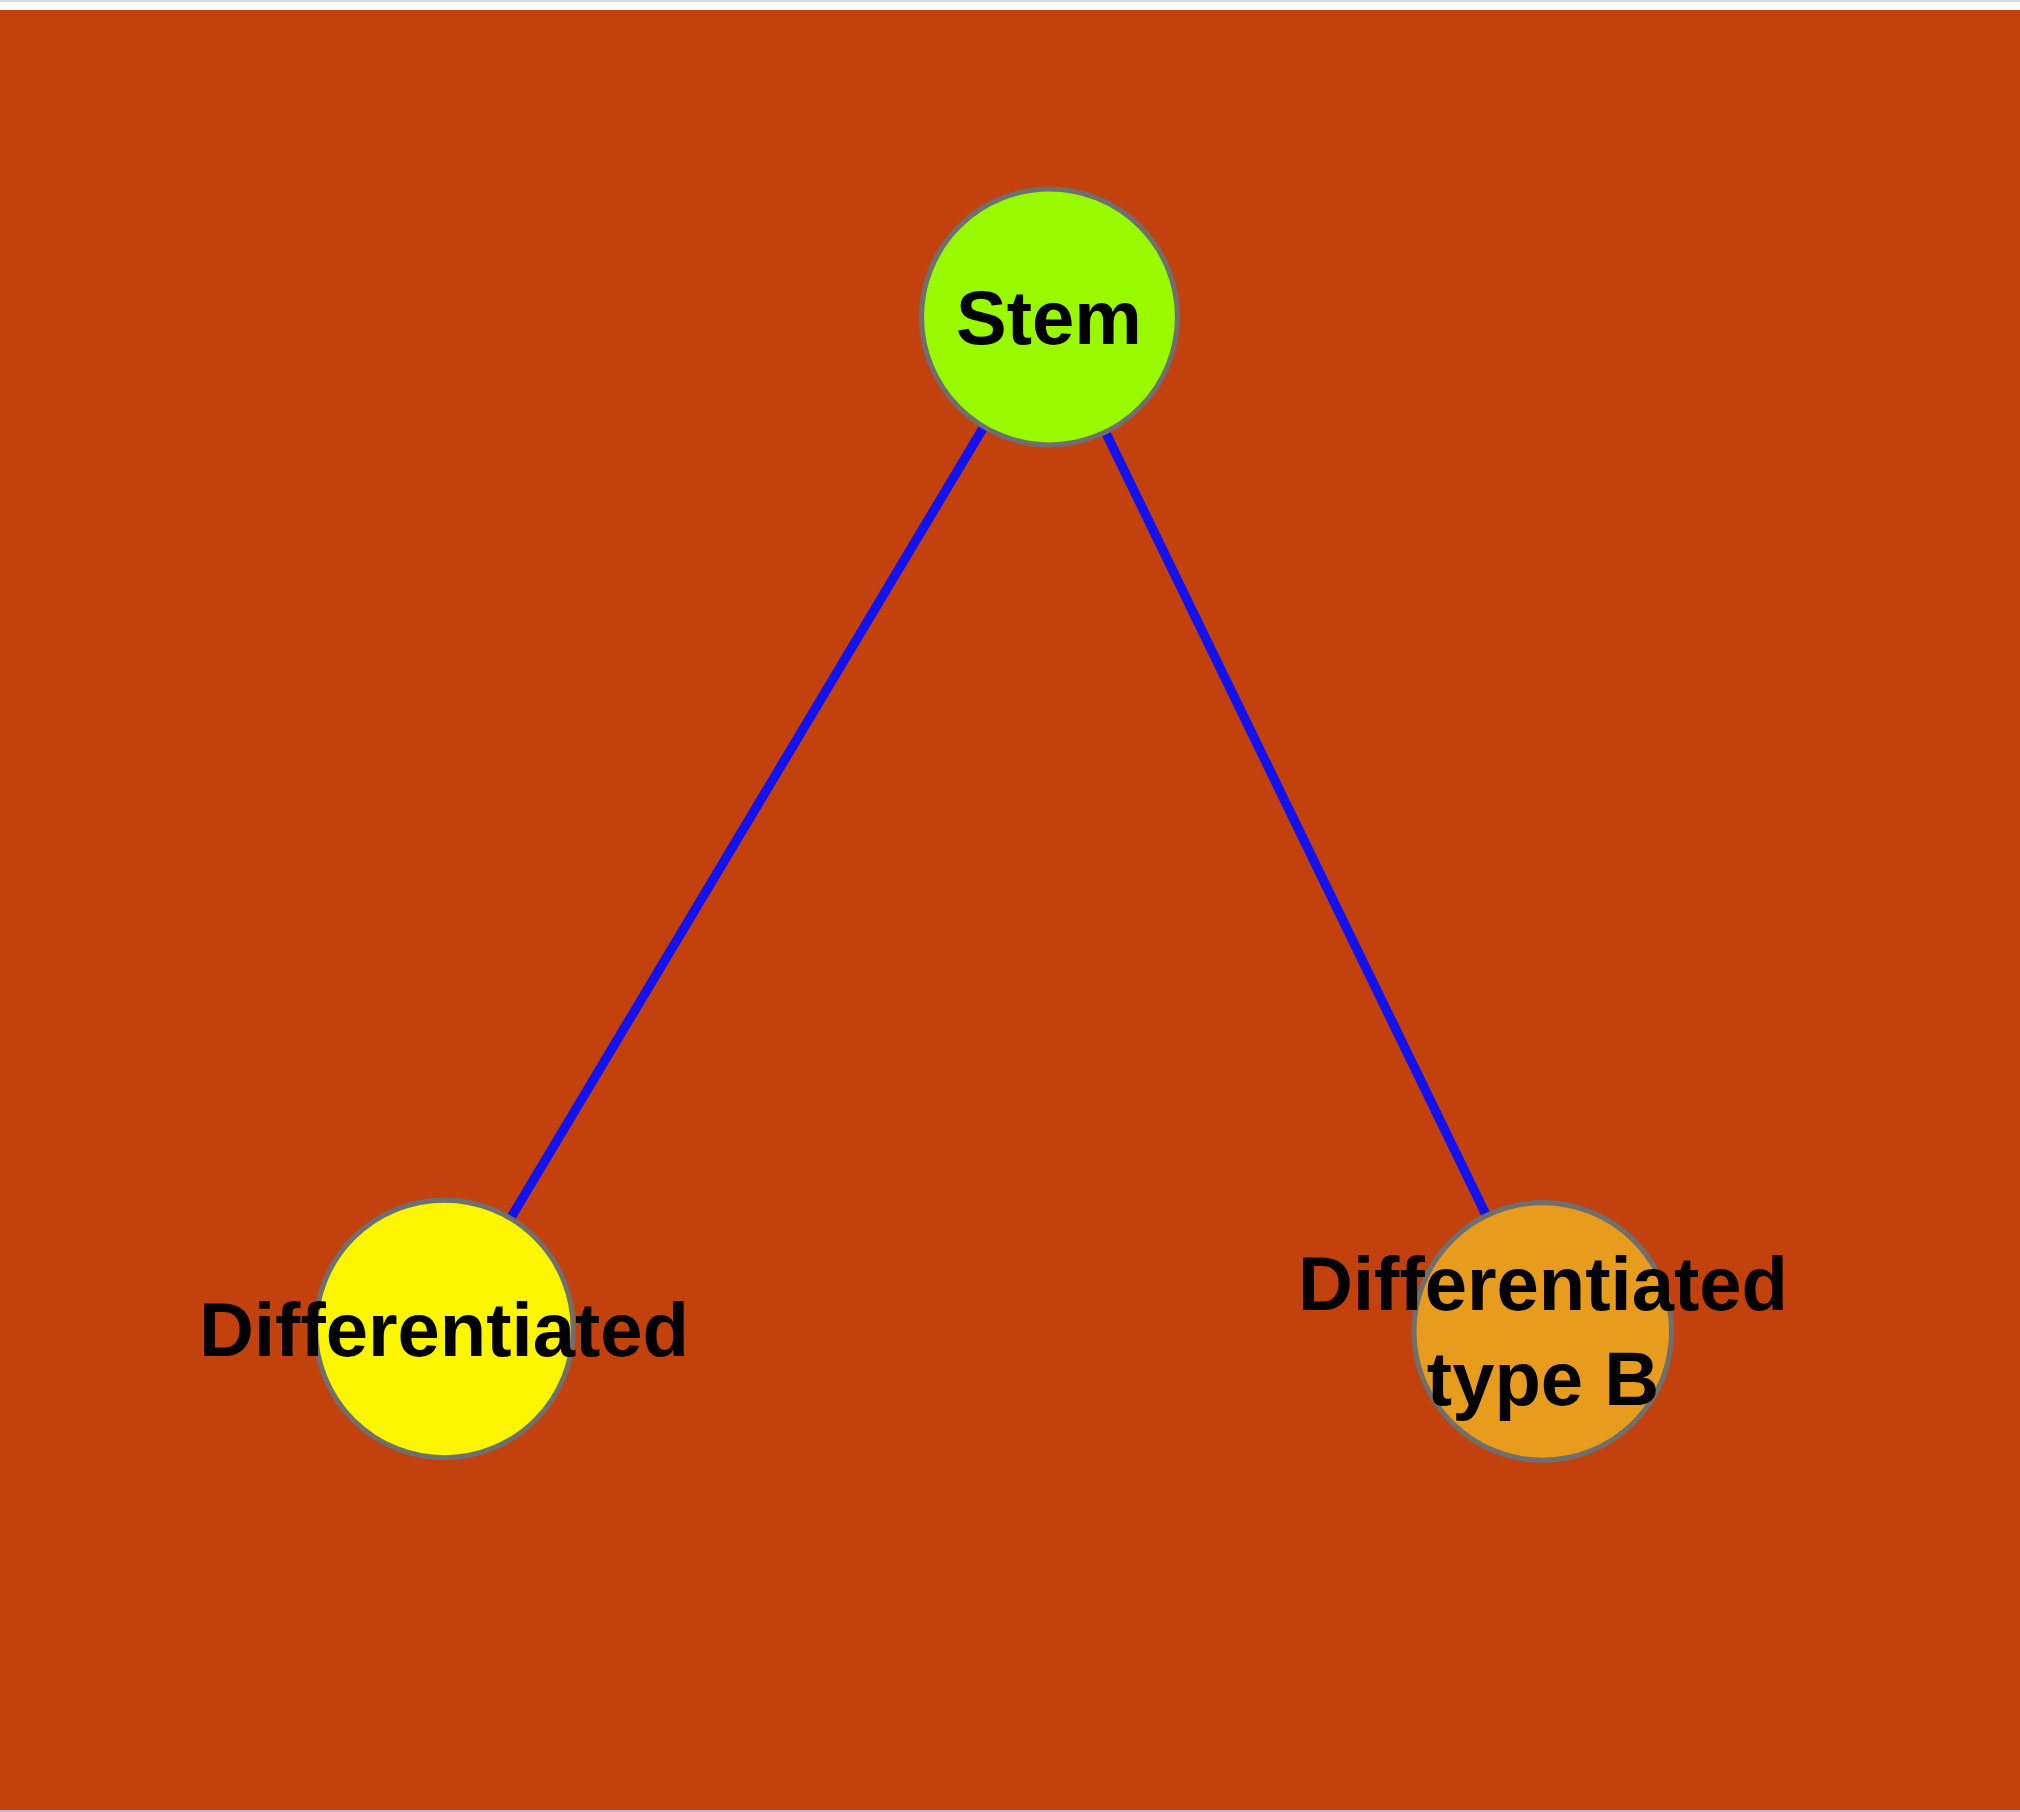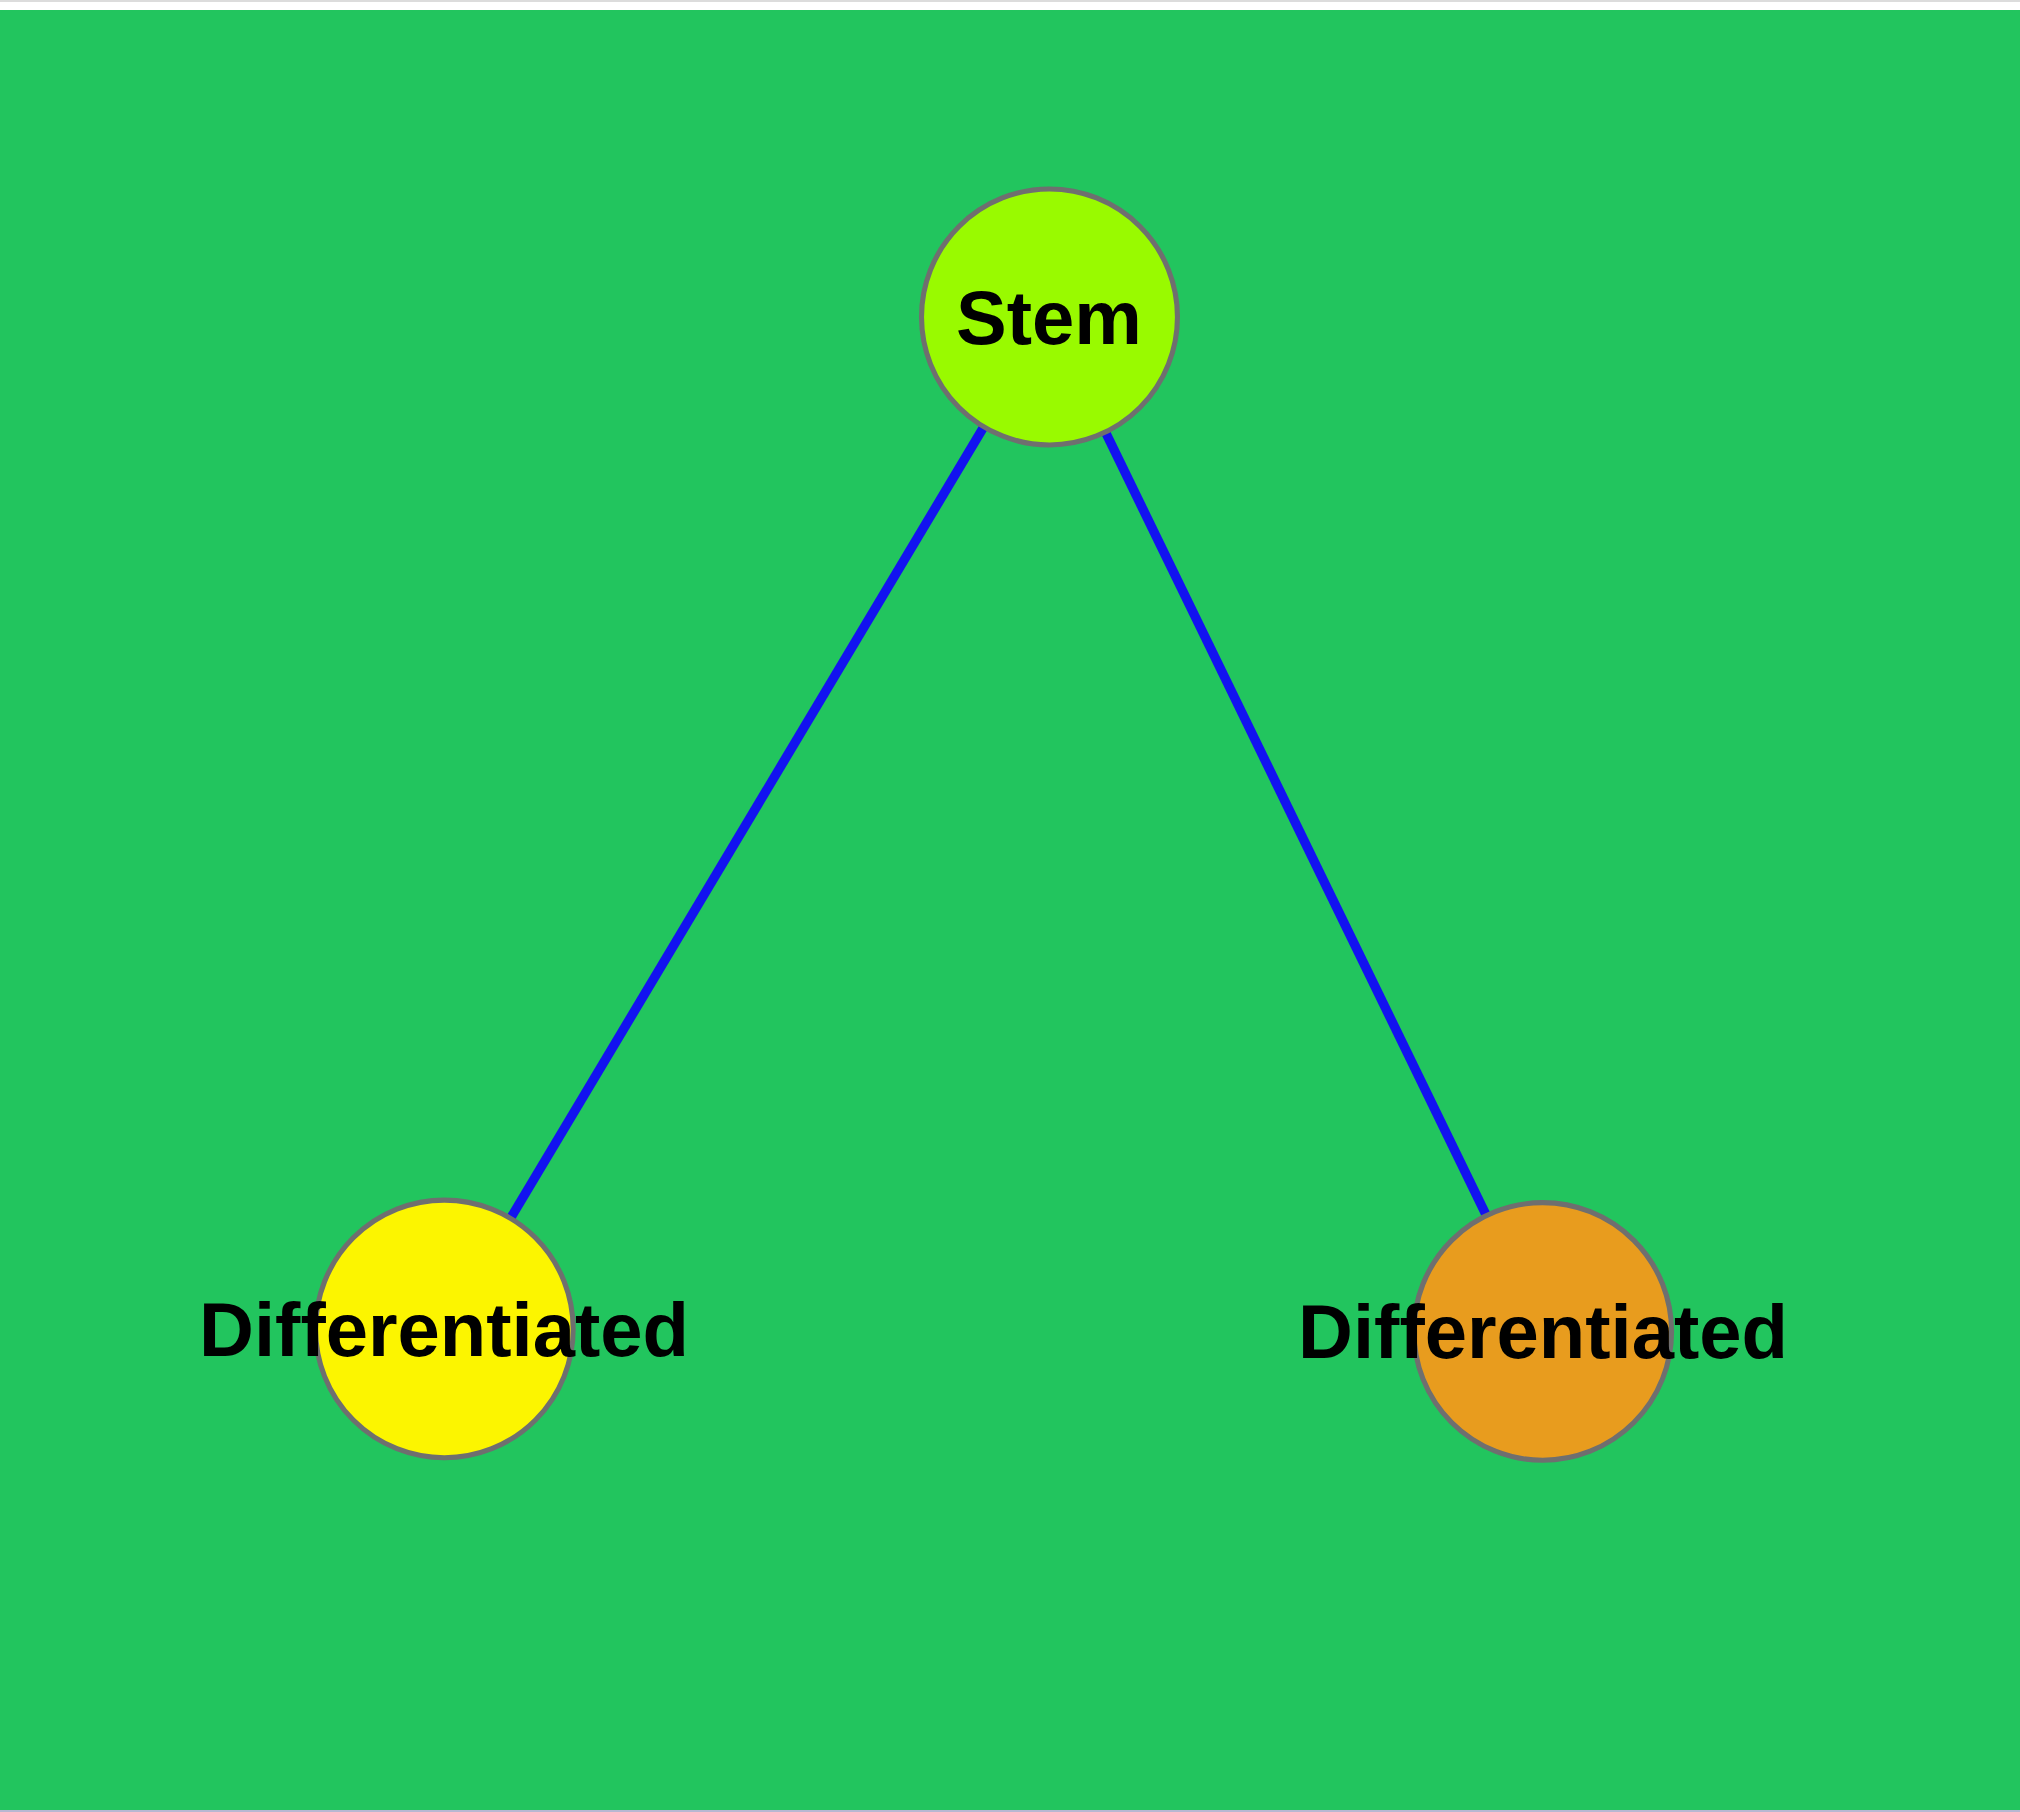--- a/index.html
+++ b/index.html
@@ -4,21 +4,21 @@
 <style>
   html, body {
     margin: 0;
     padding: 0;
     background: #ffffff;
   }
   .figure {
     position: relative;
     width: 2021px;
     height: 1812px;
-    background: #22c55e;
+    background: #c2410c;
     overflow: hidden;
     font-family: "Liberation Sans", sans-serif;
   }
   .top-strip {
     position: absolute;
     top: 0; left: 0; right: 0;
     height: 7.6px;
     background: #FFFFFF;
     border-top: 2.5px solid #DCDCDC;
     z-index: 3;
@@ -72,16 +72,17 @@
   <div class="node-label" style="left: 1049px; top: 317px;">
     <div>Stem</div>
   </div>
 
   <div class="node-label" style="left: 444px; top: 1329px;">
     <div>Differentiated</div>
   </div>
 
   <div class="node-label" style="left: 1543px; top: 1331px;">
     <div>Differentiated</div>
+    <div>type B</div>
   </div>
 
 </div>
 
 
 </body></html>

